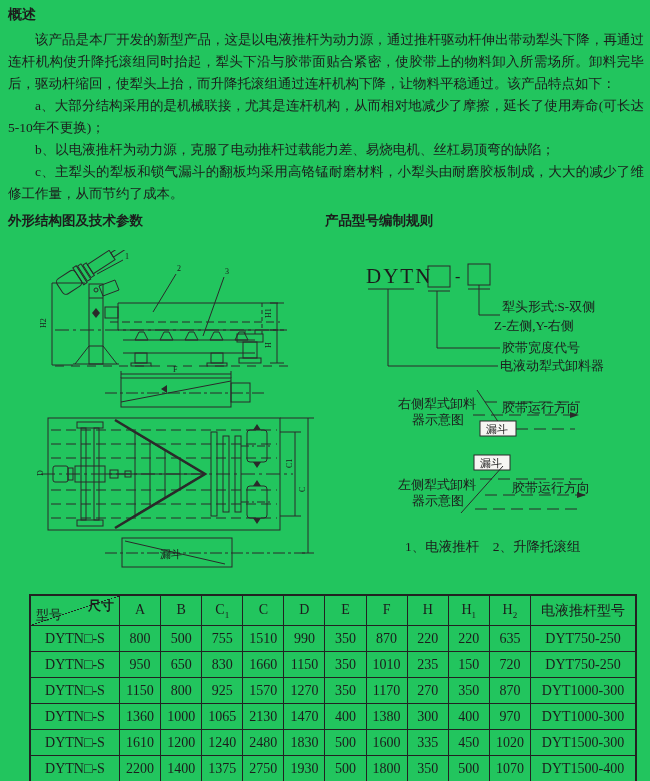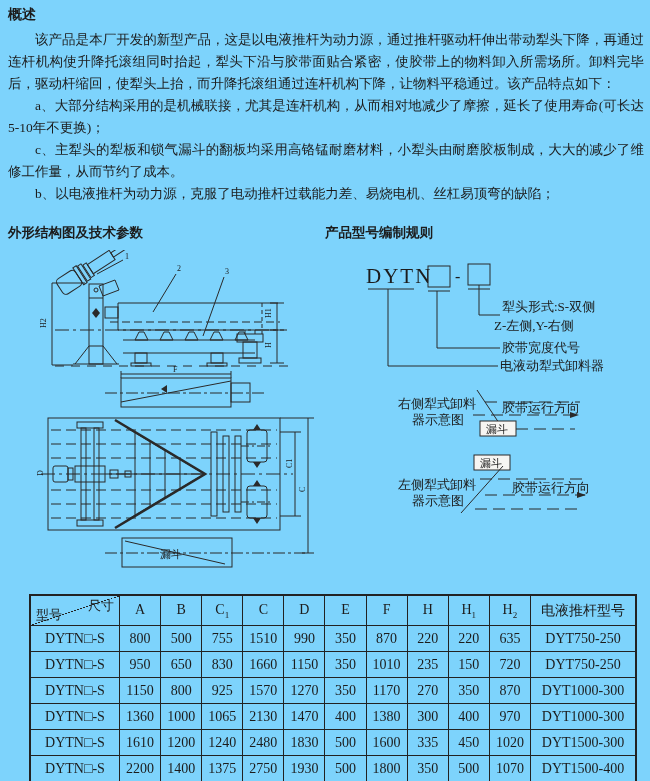--- a/index.html
+++ b/index.html
@@ -1,26 +1,26 @@
 <!DOCTYPE html>
 <html><head>
 <meta charset="utf-8">
 <style>
   html,body { margin:0; padding:0; background:#e9e8e5; }
   #canvas {
     position:relative; width:650px; height:781px;
-    background:#7dd3fc;
+    background:#22c55e;
     font-family:"Liberation Serif", serif;
     color:#1c1c1c;
     overflow:hidden;
   }
   .overview { position:absolute; left:8px; top:6px; width:636px; }
   .overview .sec-head { font-family:"Liberation Sans", sans-serif; font-weight:bold; font-size:14px; margin:0 0 5px 0; }
   .overview p { margin:0; font-size:13.5px; line-height:22px; text-align:justify; text-indent:2em; }
-  .sec-title { position:absolute; top:224px; font-family:Liberation Serif, serif; font-weight:bold; font-size:13.5px; }
+  .sec-title { position:absolute; top:212px; font-family:Liberation Serif, serif; font-weight:bold; font-size:13.5px; }
   #sec-drawing { left:8px; }
   #sec-model  { left:325px; }
   svg { position:absolute; }
   svg line, svg path, svg rect, svg circle, svg polyline { stroke:#2a2a2a; fill:none; stroke-width:1; }
   svg .fill { fill:#2a2a2a; stroke:none; }
   svg .wbox { fill:#f6f5f2; }
   svg text { font-family:"Liberation Serif", serif; fill:#1c1c1c; stroke:none; }
   .t7  { font-size:8px; }
   .t11 { font-size:11px; }
   .t13 { font-size:13px; }
@@ -38,35 +38,35 @@
     font-size:14px; font-weight:normal; padding:0; height:25px;
     overflow:hidden; white-space:nowrap;
   }
   table.dims tr.hdr th { height:29px; }
   td.modelcol, th.cornercell { width:88px; }
   th.pushercol, td.pushercol { width:104px;margin-left:22px; }
   th.cornercell {
     position:relative; padding:0;
     background:linear-gradient(to bottom right, transparent 49.5%, #222 49.5%, #222 50.6%, transparent 50.6%);
   }
-  th.cornercell .ctop { position:absolute; top:1px; right:5px; font-size:13px; }
+  th.cornercell .ctop { position:absolute; top:1px; right:5px; font-size:13px;font-weight:bold; }
   th.cornercell .cbot { position:absolute; bottom:1px; left:5px; font-size:13px; }
   sub { font-size:9px; }
 </style>
 </head>
 <body>
 
 <div id="canvas">
 
   <div class="overview">
     <div class="sec-head">概述</div>
     <p>该产品是本厂开发的新型产品，这是以电液推杆为动力源，通过推杆驱动杆伸出带动犁头下降，再通过连杆机构使升降托滚组同时抬起，犁头下沿与胶带面贴合紧密，使胶带上的物料卸入所需场所。卸料完毕后，驱动杆缩回，使犁头上抬，而升降托滚组通过连杆机构下降，让物料平稳通过。该产品特点如下：</p>
     <p>a、大部分结构采用的是机械联接，尤其是连杆机构，从而相对地减少了摩擦，延长了使用寿命(可长达5-10年不更换)；</p>
+    <p>b、以电液推杆为动力源，克服了电动推杆过载能力差、易烧电机、丝杠易顶弯的缺陷；</p>
     <p>c、主犁头的犁板和锁气漏斗的翻板均采用高铬锰耐磨材料，小犁头由耐磨胶板制成，大大的减少了维修工作量，从而节约了成本。</p>
-    <p>b、以电液推杆为动力源，克服了电动推杆过载能力差、易烧电机、丝杠易顶弯的缺陷；</p>
   </div>
 
   <div id="sec-drawing" class="sec-title">外形结构图及技术参数</div>
   <div id="sec-model" class="sec-title">产品型号编制规则</div>
 
   <svg style="left:15px; top:250px;" width="320" height="345" viewBox="0 0 320 345">
 
     <line x1="40" y1="80" x2="272" y2="80" stroke-dasharray="14 4 3 4"></line>
     <line x1="40" y1="116" x2="278" y2="116" stroke-dasharray="9 7"></line>
 
@@ -229,20 +229,21 @@
     <text class="t13" x="13" y="101">左侧犁式卸料</text>
     <text class="t13" x="27" y="117">器示意图</text>
     <line x1="95" y1="91" x2="200" y2="91" stroke-dasharray="12 6"></line>
     <line x1="100" y1="107" x2="200" y2="107" stroke-dasharray="12 6"></line>
     <line x1="90" y1="121" x2="195" y2="121" stroke-dasharray="12 6"></line>
     <line x1="118" y1="78" x2="76" y2="125" stroke-width="1.6"></line>
     <path class="fill" d="M192,104 l9,3 -9,3 z"></path>
     <text class="t13" x="127" y="104">胶带运行方向</text>
   </svg>
 
+  <div id="drawing-caption">1、电液推杆　2、升降托滚组</div>
 
   <table class="dims">
     <tbody>
         <tr class="hdr">
       <th class="cornercell">
         <span class="ctop">尺寸</span>
         <span class="cbot">型号</span>
       </th>
       <th><span>A</span><sub></sub></th>
       <th><span>B</span><sub></sub></th>

